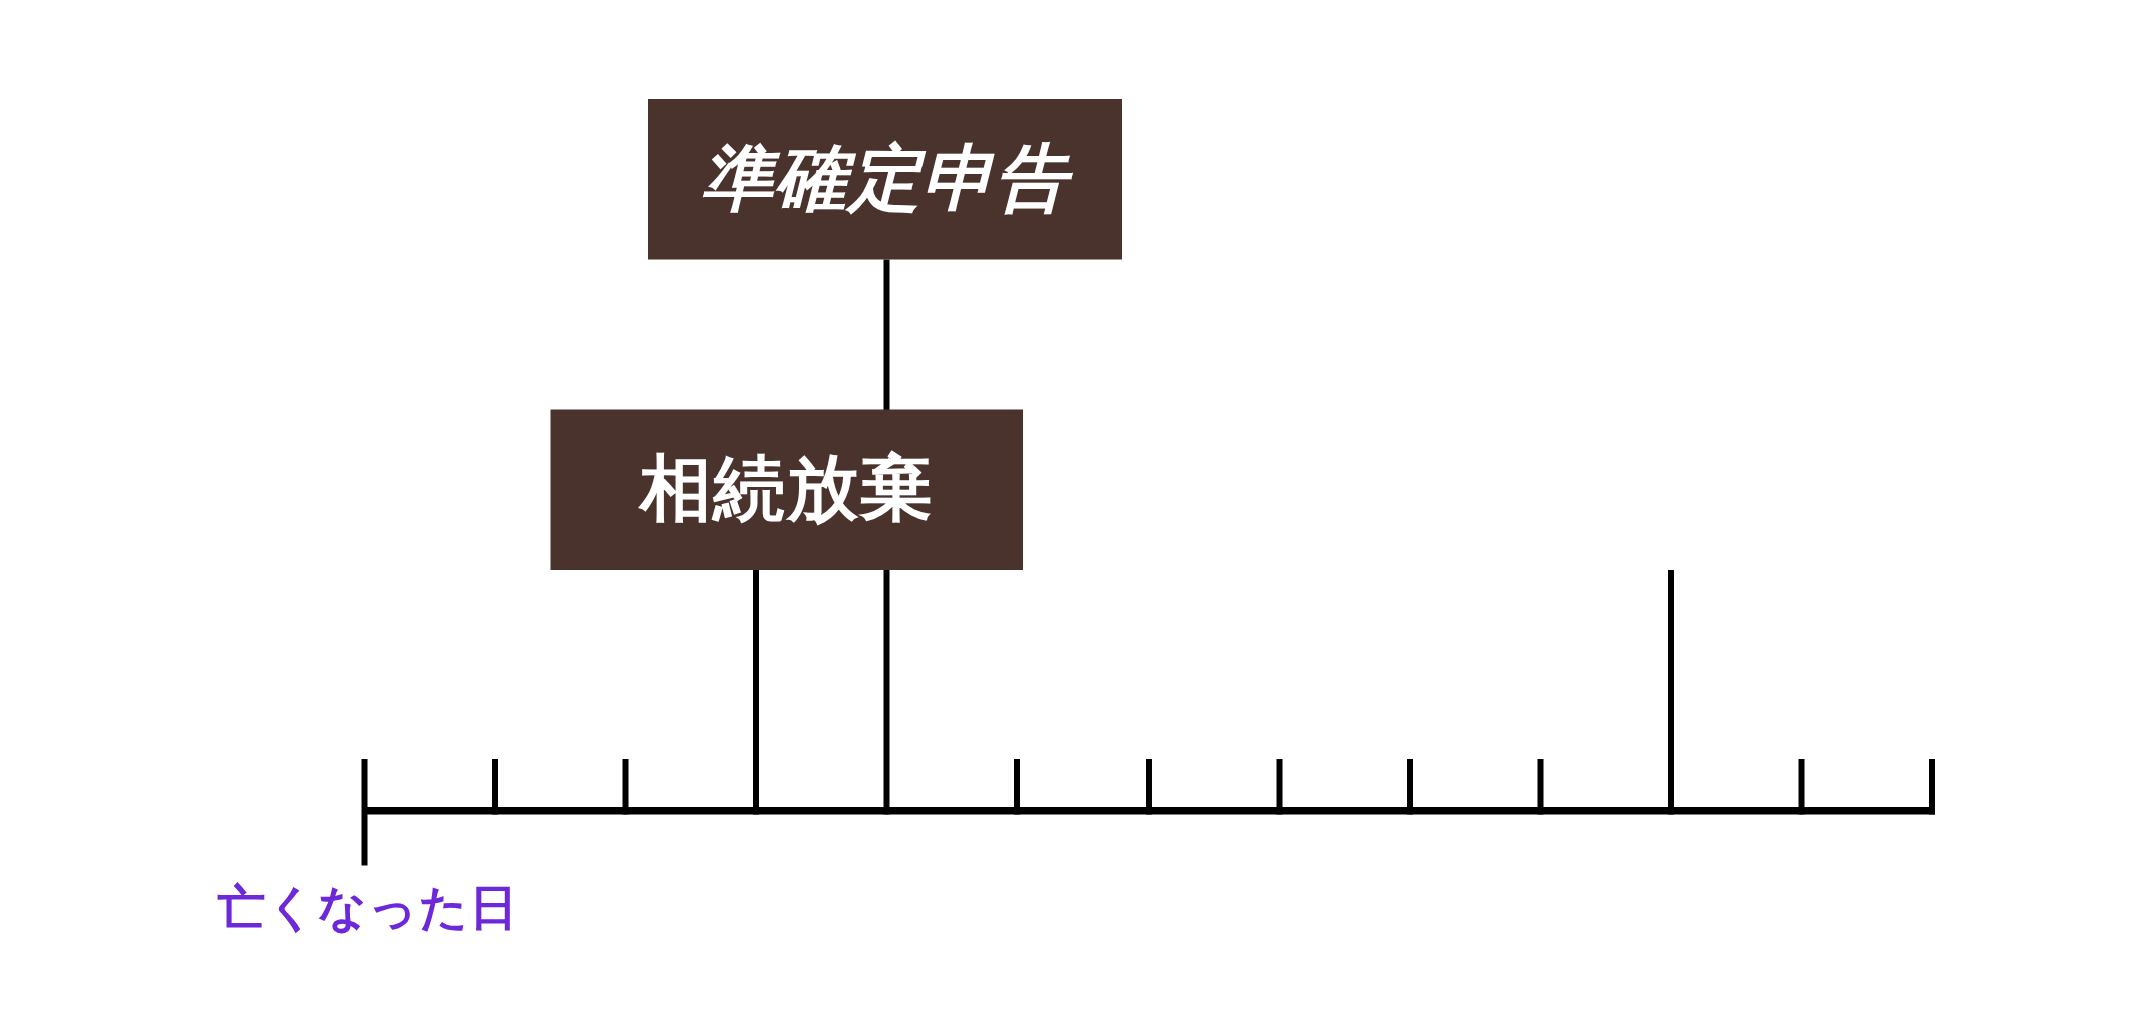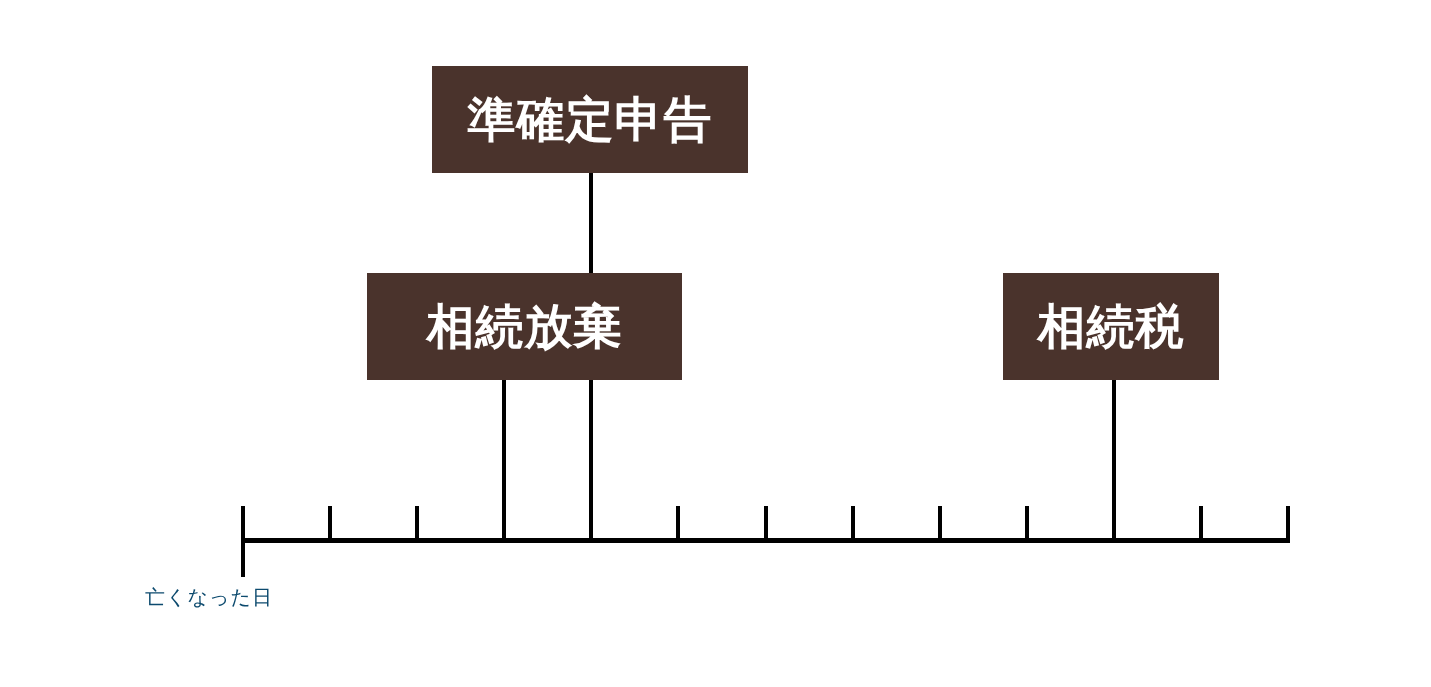--- a/index.html
+++ b/index.html
@@ -21,21 +21,21 @@
     color: var(--box-text, #ffffff);
     display: flex;
     align-items: center;
     justify-content: center;
     font-weight: 700;
     font-size: 48px;
     letter-spacing: 1px;
     z-index: 2;
     line-height: 1;
   }
-  .box-junkakutei { left: 432px; top: 66px;  width: 316px; height: 107px; }
+  .box-junkakutei { left: 432px; top: 66px;  width: 316px; height: 107px; font-style: italic; }
   .box-houki      { left: 367px; top: 273px; width: 315px; height: 107px; }
   .box-zei        { left: 1003px; top: 273px; width: 216px; height: 107px; }
 
   .vline {
     position: absolute;
     width: 4px;
     background: var(--line-color, #000000);
     z-index: 1;
   }
   .conn-junkakutei { left: 589px;  top: 173px; height: 370px; }
@@ -60,24 +60,24 @@
     z-index: 1;
   }
   .tick-start {
     top: 506px;
     height: 71px;
   }
   .start-label {
     position: absolute;
     left: 145px;
     top: 584px;
-    font-size: 20px;
-    font-weight: 400;
+    font-size: 32px;
+    font-weight: 700;
     letter-spacing: 1px;
-    color: #0c4a6e;
+    color: #6d28d9;
     z-index: 2;
     white-space: nowrap;
   }
 </style>
 </head>
 <body>
 
 <div class="canvas">
 
   <div class="vline conn-junkakutei"></div>
@@ -97,19 +97,16 @@
       <div class="tick" style="left: 1199px;"></div>
       <div class="tick" style="left: 1286px;"></div>
     </div>
 
   <div class="node-box box-junkakutei">
     <span>準確定申告</span>
   </div>
   <div class="node-box box-houki">
     <span>相続放棄</span>
   </div>
-  <div class="node-box box-zei">
-    <span>相続税</span>
-  </div>
 
   <div class="start-label">亡くなった日</div>
 
 </div>
 
 </body></html>

